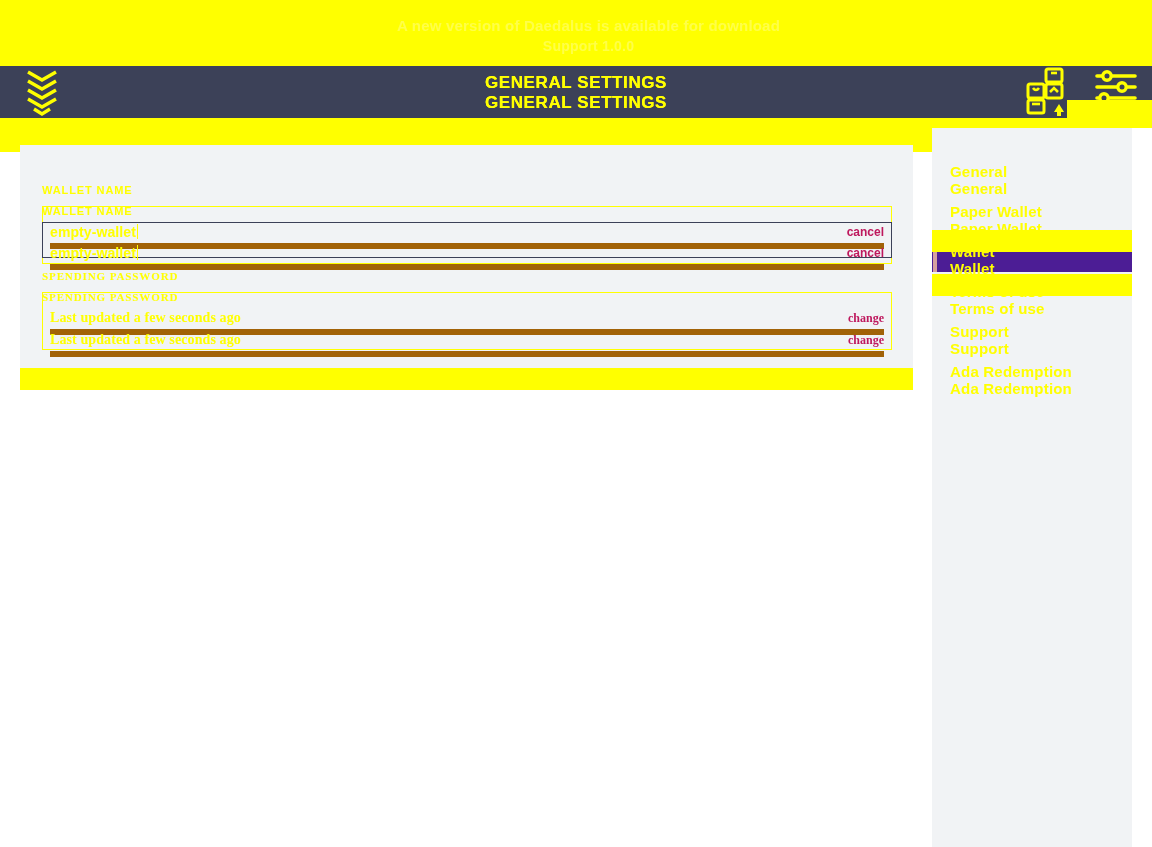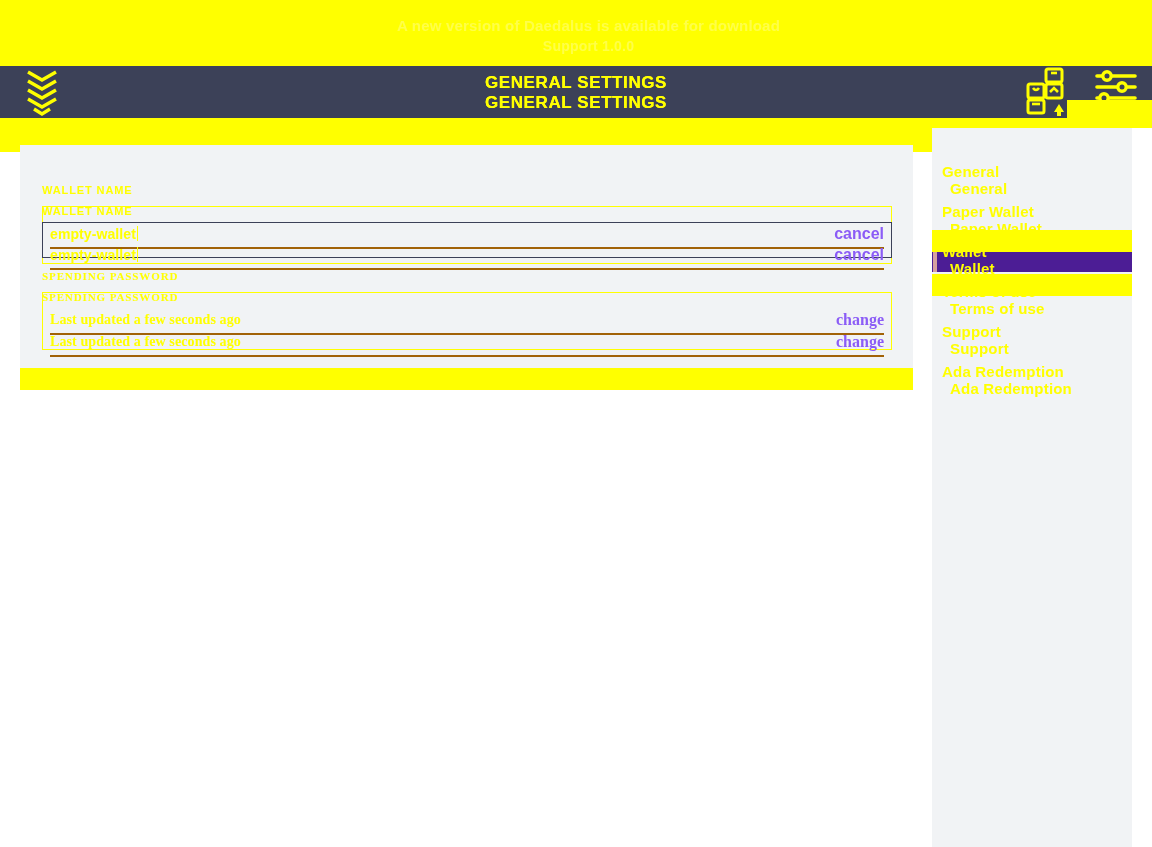--- a/index.html
+++ b/index.html
@@ -95,48 +95,48 @@
     border:1px solid #ffff00;
   }
   .field-box.focused{
     border:1px solid #3c4158;
     top:39px; height:36px;
   }
 
   .field-row{
     position:absolute; left:8px; width:834px; height:28px;
     display:flex; align-items:center; justify-content:space-between;
-    border-bottom:2px solid #a16207;
+    border-bottom:6px solid #a16207;
   }
   .field-value{
     color:#ffff00; font-size:14px; font-weight:600; letter-spacing:.1px;
     white-space:nowrap;
   }
   .field-value .caret{
     display:inline-block; width:1px; height:15px;
     background:#ffff00; vertical-align:-2px; margin-left:1px;
   }
   .field-action{
-    color:#8b5cf6; font-size:16px; font-weight:600;
+    color:#be185d; font-size:12px; font-weight:600;
     cursor:pointer; white-space:nowrap;
   }
 
   
   .sidebar{
     position:absolute; left:932px; top:128px; width:200px; height:719px;
     background:#f1f3f5;
   }
   .sidebar-top-strip{
     position:absolute; left:932px; top:120px; width:200px; height:32px;
     background:#ffff00;
   }
   .sb-item{
     position:relative; width:200px; height:40px;
     display:flex; align-items:center;
-    padding-left:10px;
+    padding-left:18px;
     cursor:pointer;
   }
   .sb-label{
     color:#ffff00;
     font-size:15px; font-weight:700; letter-spacing:.2px;
     white-space:nowrap;
     line-height:18px;
   }
   .sb-label.ghost{
     position:absolute; left:18px; top:28px;

